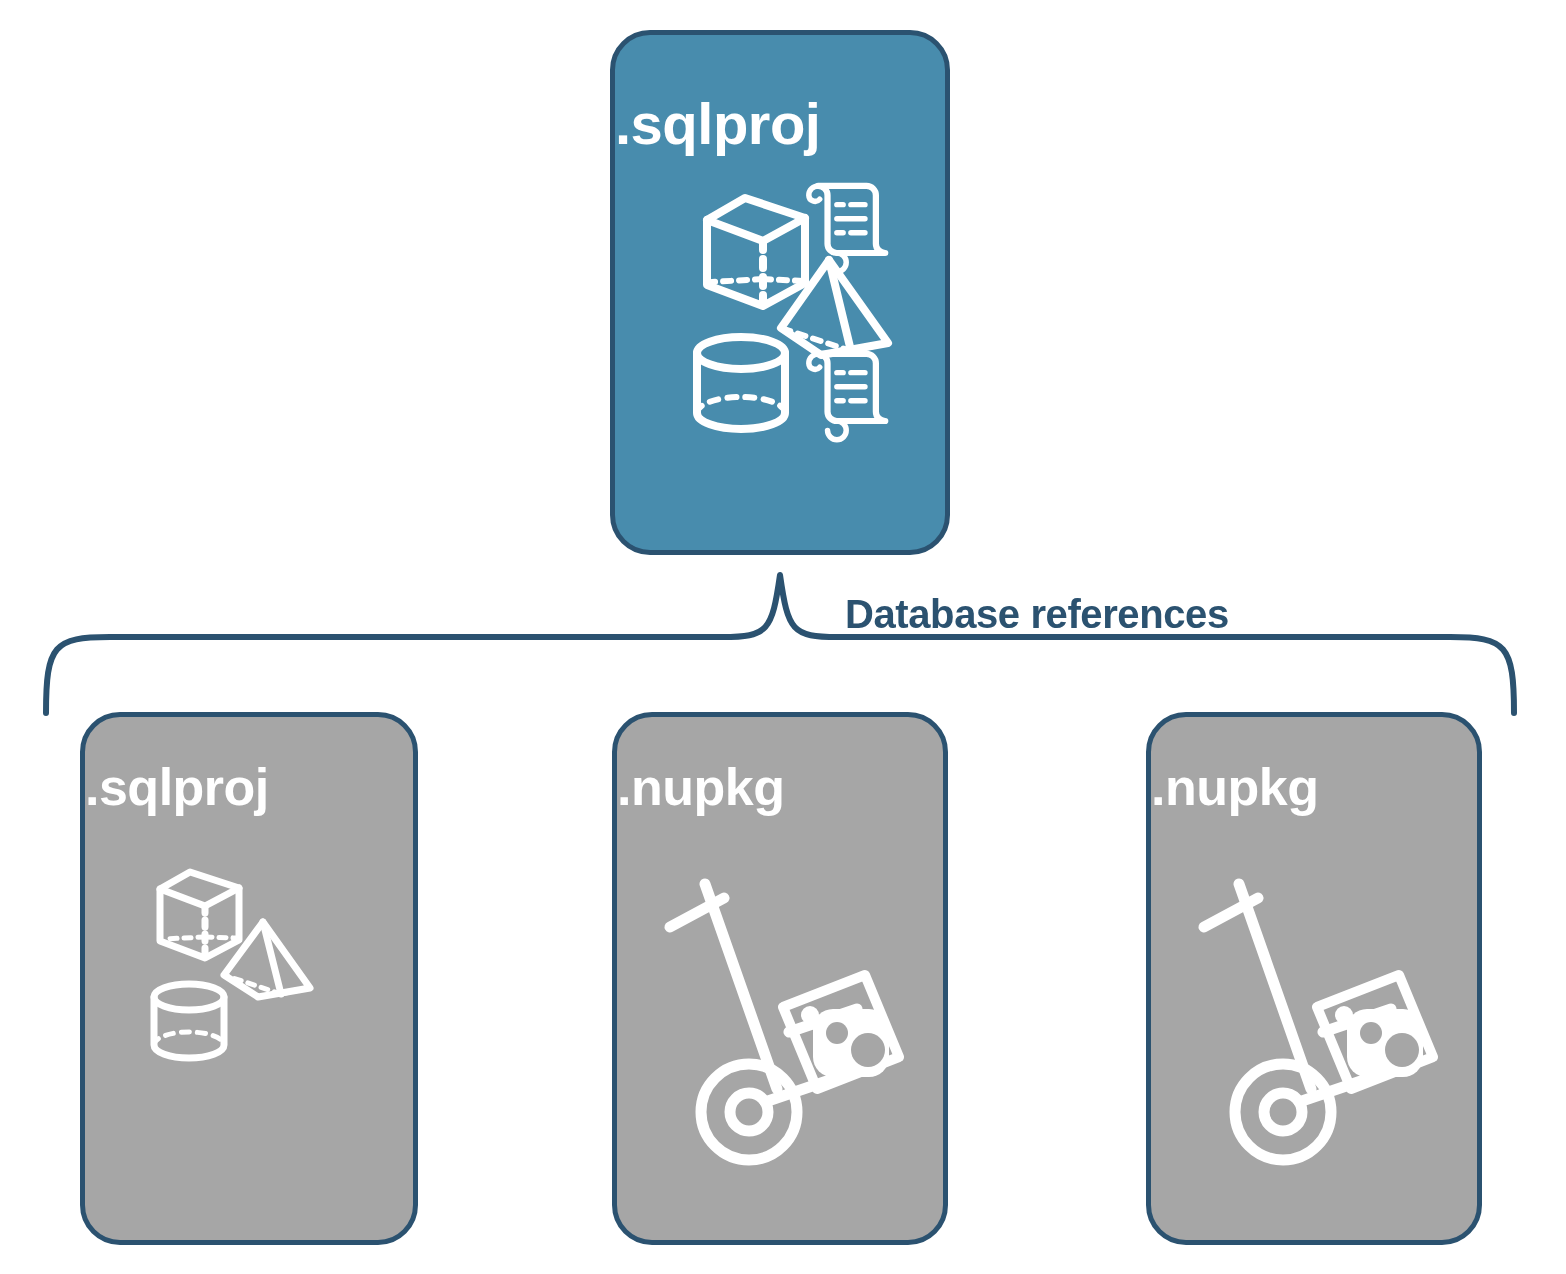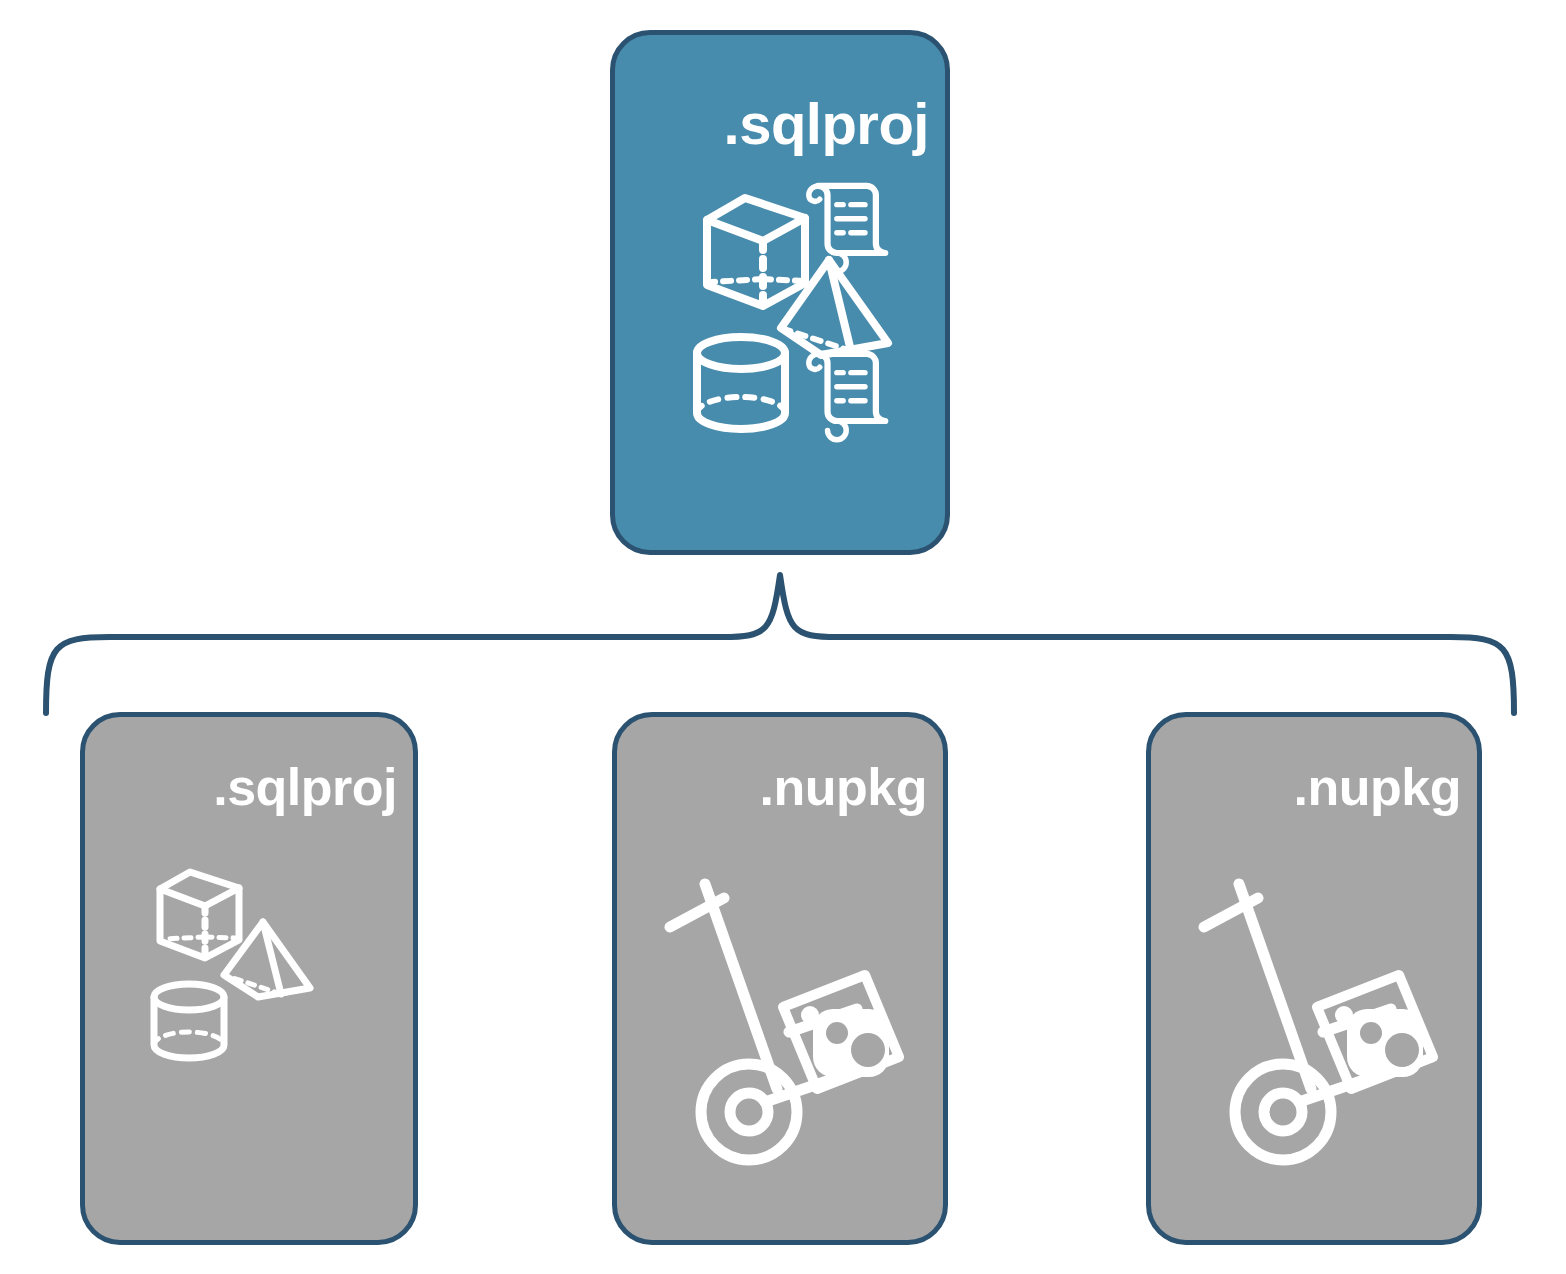--- a/index.html
+++ b/index.html
@@ -30,21 +30,21 @@
     border-radius: 40px;
   }
 
   .node-box.blue  { background: #488cad; }
   .node-box.gray  { background: #a6a6a6; }
 
   .node-title {
     position: absolute;
     left: 0;
     right: 16px;
-    text-align: right;
+    text-align: left;
     color: #ffffff;
     font-weight: bold;
     letter-spacing: -0.5px;
     user-select: none;
   }
 
   .node-icons {
     position: absolute;
     left: 0;
     right: 0;
@@ -125,20 +125,21 @@
   <svg style="position:absolute; left:0px; top:565px; width:1566px; height:160px;" width="1566" height="160" viewBox="0 0 1566 160">
     <path d="M46 148
              C 46 80, 54 72, 110 72
              L 722 72
              C 768 72, 772 66, 780 10
              C 788 66, 792 72, 838 72
              L 1450 72
              C 1506 72, 1514 80, 1514 148" fill="none" stroke="#2b5270" stroke-width="6" stroke-linecap="round" stroke-linejoin="round"></path>
   </svg>
 
+  <div class="brace-label" style="left:845px; top:592px;">Database references</div>
 
   <div class="node-box gray" style="left:80px; top:712px; width:338px; height:533px;">
 
     <div class="node-title" style="top:40px; font-size:52px;">.sqlproj</div>
 
     <div class="node-icons" style="top:130px; height:250px;">
       <svg width="338" height="250" viewBox="0 0 338 250">
         <g fill="none" stroke="#ffffff" stroke-width="6" stroke-linecap="round" stroke-linejoin="round">
 
           <g>

